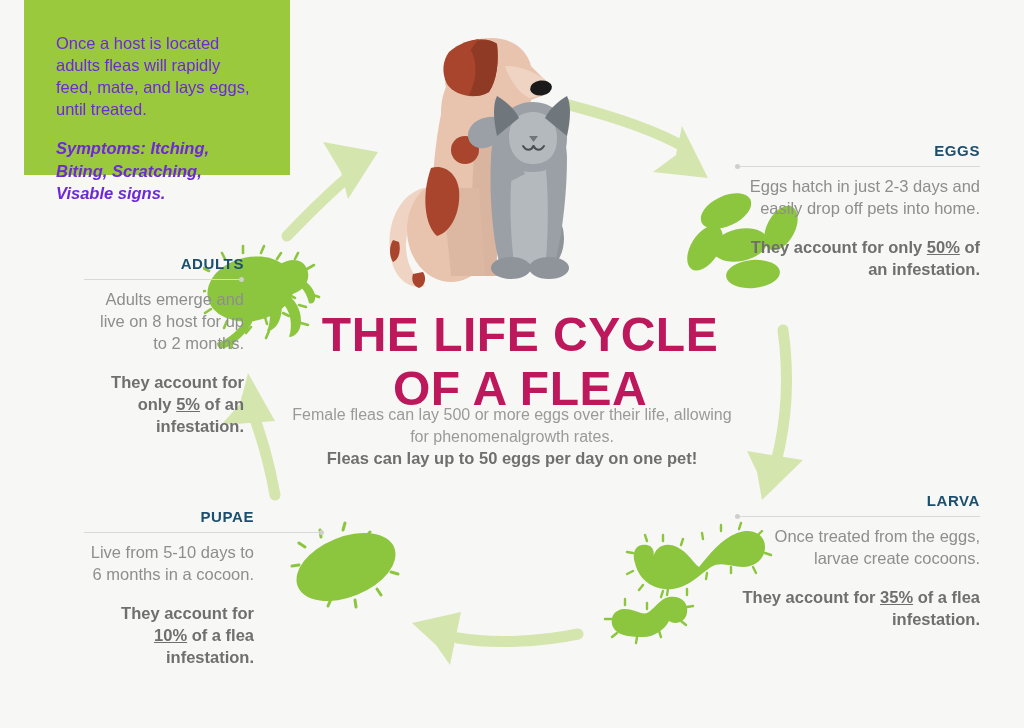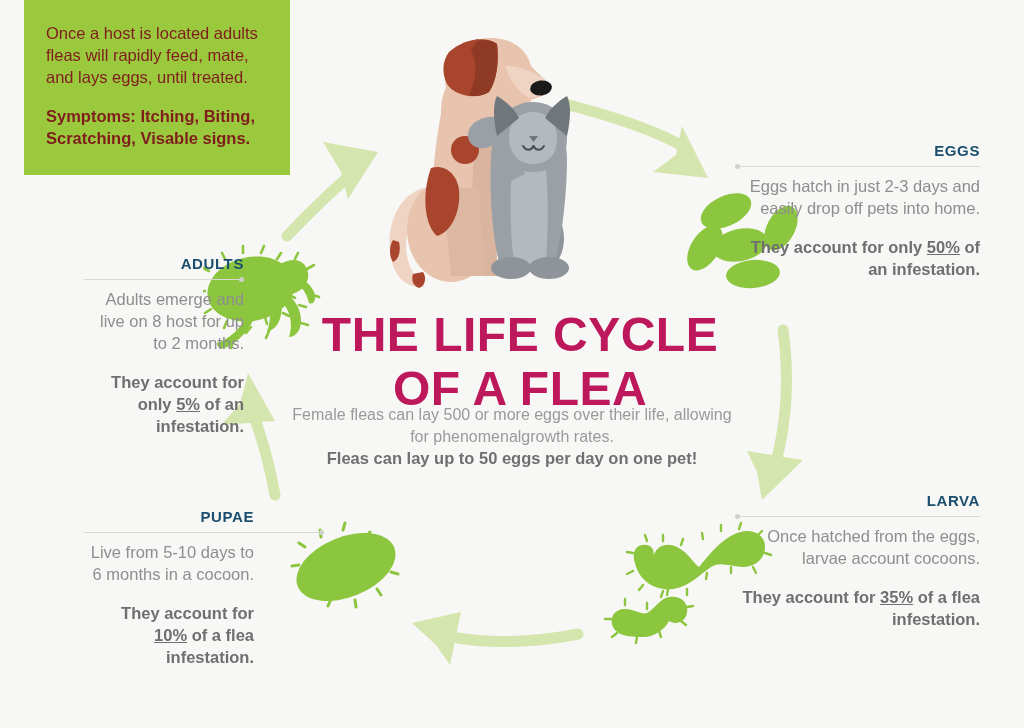--- a/index.html
+++ b/index.html
@@ -14,27 +14,27 @@
   .abs{position:absolute;}
 
   
   .callout{
     left:24px;top:0;width:266px;height:175px;
     background:#9ac93e;
     box-sizing:border-box;
     padding:22px 22px 0 22px;
   }
   .callout p{
-    margin:0;
-    color:#7f1d1d;
+    margin:10px;
+    color:#6d28d9;
     font-size:16.5px;
     line-height:1.34;
   }
   .callout p.lead{font-weight:400;}
-  .callout p.sym{font-weight:700;margin-top:17px;}
+  .callout p.sym{font-weight:700;margin-top:17px;font-style:italic;}
 
   
   .sec{width:245px;}
   .sec .hd{
     color:#1b4f6d;
     font-weight:700;
     font-size:15px;
     letter-spacing:.6px;
     margin:0 0 7px 0;
   }
@@ -315,21 +315,21 @@
       </div>
     <p>Eggs hatch in just 2-3 days and easily drop off pets into home.</p>
     <p class="bold"><span>They account for only </span><span class="pct">50%</span><span> of an infestation.</span></p>
   </div>
 
   <div class="abs sec sec-larva right">
     <h2 class="hd">LARVA</h2>
     <div class="rule left-dot">
         <span class="dot"></span>
       </div>
-    <p>Once hatched from the eggs, larvae account cocoons.</p>
+    <p>Once treated from the eggs, larvae create cocoons.</p>
     <p class="bold"><span>They account for </span><span class="pct">35%</span><span> of a flea infestation.</span></p>
   </div>
 
   <div class="abs sec sec-adults left" style="width:160px;">
     <h2 class="hd">ADULTS</h2>
     <div class="rule right-dot">
         <span class="dot"></span>
       </div>
     <p>Adults emerge and live on 8 host for up to 2 months.</p>
     <p class="bold"><span>They account for only </span><span class="pct">5%</span><span> of an infestation.</span></p>

